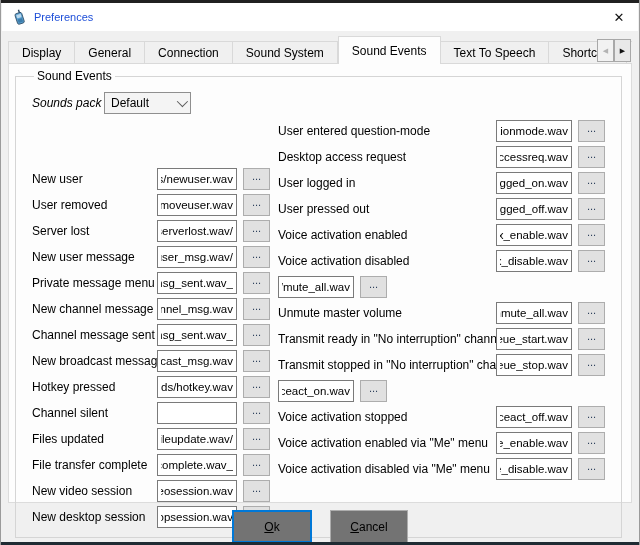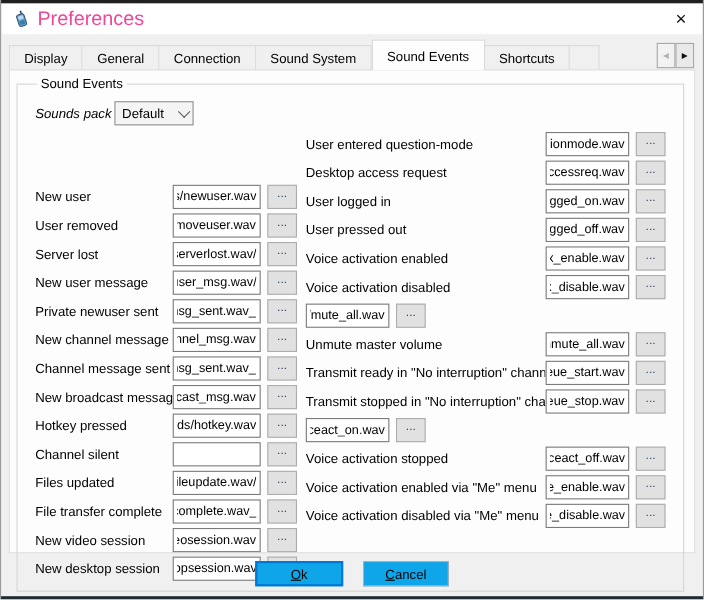--- a/index.html
+++ b/index.html
@@ -6,59 +6,59 @@
   html,body { width:640px; height:545px; }
   body { font-family:"Liberation Sans", sans-serif; font-size:12px; color:#000; background:#f0f0f0; position:relative; overflow:hidden; }
 
   .window { position:absolute; inset:0; background:#f0f0f0; border-left:1px solid #9b9b9b; border-right:1px solid #9b9b9b; }
   .edge-top { position:absolute; top:0; left:0; right:0; height:3px; background:#202020; z-index:50; }
   .edge-bottom { position:absolute; bottom:0; left:0; right:0; height:3px; background:#1f2b33; z-index:50; }
 
   
   .titlebar { position:absolute; top:3px; left:1px; right:1px; height:28px; background:#ffffff; display:flex; align-items:center; padding-left:9px; }
   .app-icon { width:16px; height:16px; margin-right:7px; flex:0 0 auto; }
-  .title-text { font-size:18px; color:#ec4899; }
+  .title-text { font-size:11px; color:#1d4ed8; }
   .close-btn { position:absolute; right:0; top:0; width:38px; height:28px; display:flex; align-items:center; justify-content:center; font-size:13px; color:#111; background:#fff; border:none; cursor:pointer; }
 
   
   .tabbar { position:absolute; top:33px; left:7px; right:7px; height:31px; display:flex; align-items:flex-end; overflow:hidden; }
   .tab { flex:0 0 auto; height:23px; padding:4px 13px 3px 13px; background:#f0f0f0; border:1px solid #d9d9d9; border-bottom:none; margin-right:0; font-size:12px; white-space:nowrap; cursor:pointer; }
   .tab + .tab { border-left:none; }
   .tab.active { background:#fdfdfd; height:28px; padding-top:7px; border:1px solid #d9d9d9; border-bottom:none; position:relative; z-index:3; }
   .tab-scroll { position:absolute; right:1px; top:6px; z-index:5; display:flex; }
   .tscroll-btn { width:17px; height:23px; border:1px solid #a8a8a8; background:#e9e9e9; font-size:7px; display:flex; align-items:center; justify-content:center; cursor:pointer; padding:0; }
   .tscroll-btn.disabled { color:#b3b3b3; background:#f2f2f2; }
   .tscroll-btn.enabled { color:#111; }
 
   
   .page { position:absolute; left:7px; right:7px; top:63px; bottom:42px; background:#fdfdfd; border:1px solid #dcdcdc; border-top:1px solid #d9d9d9; }
 
   fieldset.groupbox { border:1px solid #d5d5d5; margin:5px 9px 0 6px; padding:0 8px 0 16px; background:transparent; }
   fieldset.groupbox legend { font-size:12px; padding:0 3px; margin-left:2px; color:#000; }
 
   .sounds-pack-row { display:flex; align-items:center; height:22px; margin:9px 0 6px 0; }
   .sounds-pack-row .sp-label { width:72px; font-size:12px;font-style:italic; }
-  .combo { width:72px; height:22px; border:1px solid #8f8f8f; background:#f4f4f4; display:flex; align-items:center; padding:0 5px 0 6px; cursor:pointer; }
+  .combo { width:87px; height:22px; border:1px solid #8f8f8f; background:#f4f4f4; display:flex; align-items:center; padding:0 5px 0 6px; cursor:pointer; }
   .combo .combo-value { flex:1; font-size:12px; }
   .combo .chev { width:8px; height:8px; border-right:1.5px solid #5a5a5a; border-bottom:1.5px solid #5a5a5a; transform:rotate(45deg) translateY(-2px); }
 
   .columns { display:flex; gap:8px; padding-bottom:5px; }
   .col { display:flex; flex-direction:column; }
   .col-left { width:238px;margin-top:48px; }
   .col-right { width:327px; }
   .row { display:flex; align-items:center; height:22px; margin-bottom:4px; }
   .row .lbl { flex:1; min-width:0; white-space:nowrap; overflow:hidden; font-size:12px; }
   .row input.wavfield { height:22px; border:1px solid #7a7a7a; background:#fff; font-family:"Liberation Sans", sans-serif; font-size:11.5px; text-align:right; padding:0 3px; direction:rtl; }
   .col-left input.wavfield { width:80px; }
   .col-right input.wavfield { width:76px; }
   .row .browse { width:27px; height:22px; margin-left:6px; border:1px solid #adadad; background:#e1e1e1; font-size:11px; line-height:1; color:#30435e; cursor:pointer; padding-bottom:5px; }
 
   
   .footer { position:absolute; left:0; right:0; top:510px; display:flex; justify-content:center; gap:18px; }
-  .btn { height:23px; background:#0ea5e9; font-family:"Liberation Sans", sans-serif; font-size:12px; display:flex; align-items:center; justify-content:center; cursor:pointer; }
+  .btn { height:33px; background:#737373; font-family:"Liberation Sans", sans-serif; font-size:12px; display:flex; align-items:center; justify-content:center; cursor:pointer; }
   .btn .btn-label { display:block; }
   .btn .btn-label::first-letter { text-decoration:underline; }
   .btn-ok { width:80px; border:2px solid #0078d7; }
   .btn-cancel { width:78px; border:1px solid #adadad;justify-content:center; }
 </style>
 </head>
 <body>
 
 <div class="window">
   <div class="edge-top"></div>
@@ -76,20 +76,21 @@
     <button class="close-btn">✕</button>
   </div>
 
   <div class="tabbar">
 
     <span class="tab"><span class="tab-label">Display</span></span>
       <span class="tab"><span class="tab-label">General</span></span>
       <span class="tab"><span class="tab-label">Connection</span></span>
       <span class="tab"><span class="tab-label">Sound System</span></span>
       <span class="tab active"><span class="tab-label">Sound Events</span></span>
+      <span class="tab"><span class="tab-label">Text To Speech</span></span>
       <span class="tab"><span class="tab-label">Shortcuts</span></span>
       <span class="tab"></span>
       <span id="tabs-mount"></span>
     <span class="tab-scroll">
       <button class="tscroll-btn disabled">◀</button>
       <button class="tscroll-btn enabled">▶</button>
     </span>
   </div>
 
   <div class="page">
@@ -120,21 +121,21 @@
               <span class="lbl">Server lost</span>
               <input type="text" class="wavfield" value="/serverlost.wav" style="">
               <button class="browse">...</button>
             </div>
             <div class="row">
               <span class="lbl">New user message</span>
               <input type="text" class="wavfield" value="/user_msg.wav" style="">
               <button class="browse">...</button>
             </div>
             <div class="row">
-              <span class="lbl">Private newuser sent</span>
+              <span class="lbl">Private message menu</span>
               <input type="text" class="wavfield" value="_msg_sent.wav" style="">
               <button class="browse">...</button>
             </div>
             <div class="row">
               <span class="lbl">New channel message</span>
               <input type="text" class="wavfield" value="annel_msg.wav" style="">
               <button class="browse">...</button>
             </div>
             <div class="row">
               <span class="lbl">Channel message sent</span>

